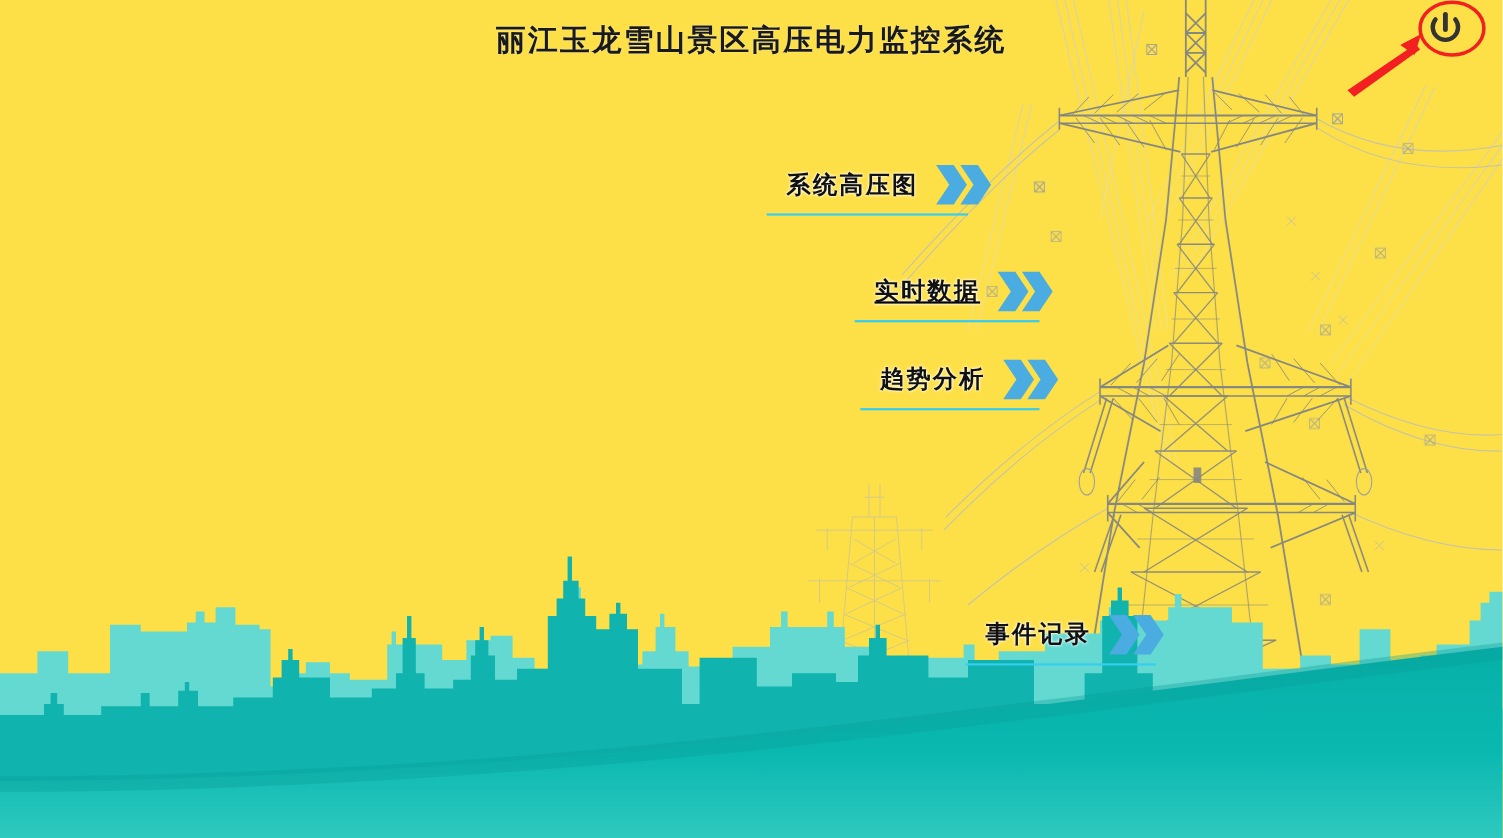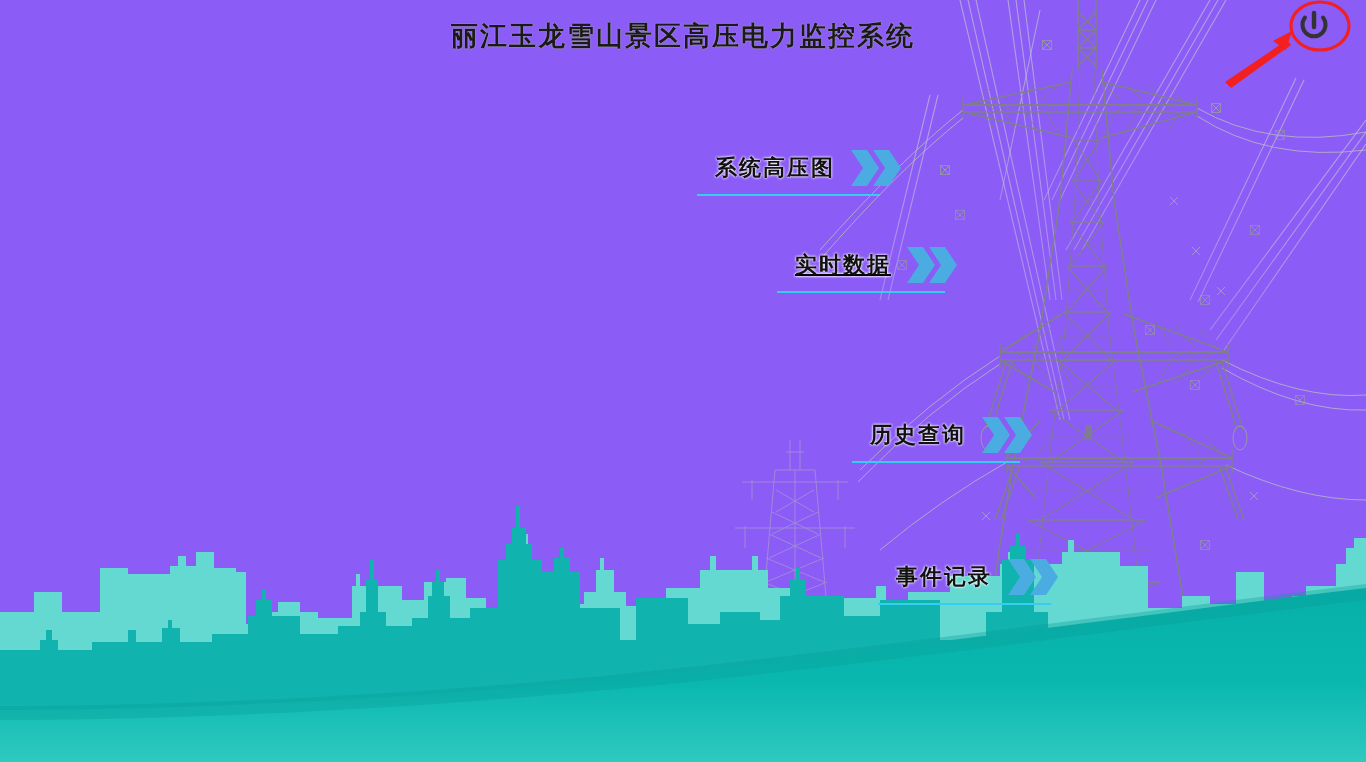--- a/index.html
+++ b/index.html
@@ -4,21 +4,21 @@
 <title>High Voltage Monitoring System</title>
 <style>
   html,body{margin:0;padding:0;}
   body{
     width:1366px;height:762px;
     background:#ffffff;
     font-family:"Liberation Serif","DejaVu Serif",serif;
     overflow:hidden;
     position:relative;
   }
-  #stage{position:absolute;left:0;top:0;width:1366px;height:762px;overflow:hidden;background:#8b5cf6;}
+  #stage{position:absolute;left:0;top:0;width:1366px;height:762px;overflow:hidden;background:#fde047;}
 
   
   .layer{position:absolute;left:0;top:0;width:1366px;height:762px;pointer-events:none;}
   #towerLayer{z-index:1;}
   #cityLayer{z-index:2;}
 
   
   #app-title{
     position:absolute;z-index:6;
     left:0;top:18px;width:1366px;
@@ -381,31 +381,31 @@
       <div class="mi-inner">
         <span class="mi-label">实时数据</span>
         <svg class="mi-chev" viewBox="0 0 54 40">
           <path d="M 2 2 L 18 2 L 30 20 L 18 38 L 2 38 L 14 20 Z" fill="#4aace0"></path>
           <path d="M 24 2 L 40 2 L 52 20 L 40 38 L 24 38 L 36 20 Z" fill="#4aace0"></path>
         </svg>
         <span class="mi-rule" style="left: -18px; width: 168px;"></span>
       </div>
     </div>
 
-
-    <div class="menu-item" style="left: 870px; top: 415px;">
+    <div class="menu-item" style="left: 800px; top: 325px;">
       <div class="mi-inner">
-        <span class="mi-label">历史查询</span>
+        <span class="mi-label">趋势分析</span>
         <svg class="mi-chev" viewBox="0 0 54 40">
           <path d="M 2 2 L 18 2 L 30 20 L 18 38 L 2 38 L 14 20 Z" fill="#4aace0"></path>
           <path d="M 24 2 L 40 2 L 52 20 L 40 38 L 24 38 L 36 20 Z" fill="#4aace0"></path>
         </svg>
-        <span class="mi-rule" style="left: -18px; width: 168px;"></span>
+        <span class="mi-rule" style="left: -18px; width: 163px;"></span>
       </div>
     </div>
+
 
 
     <div class="menu-item" style="left: 896px; top: 557px;">
       <div class="mi-inner">
         <span class="mi-label">事件记录</span>
         <svg class="mi-chev" viewBox="0 0 54 40">
           <path d="M 2 2 L 18 2 L 30 20 L 18 38 L 2 38 L 14 20 Z" fill="#4aace0"></path>
           <path d="M 24 2 L 40 2 L 52 20 L 40 38 L 24 38 L 36 20 Z" fill="#4aace0"></path>
         </svg>
         <span class="mi-rule" style="left: -18px; width: 173px;"></span>

